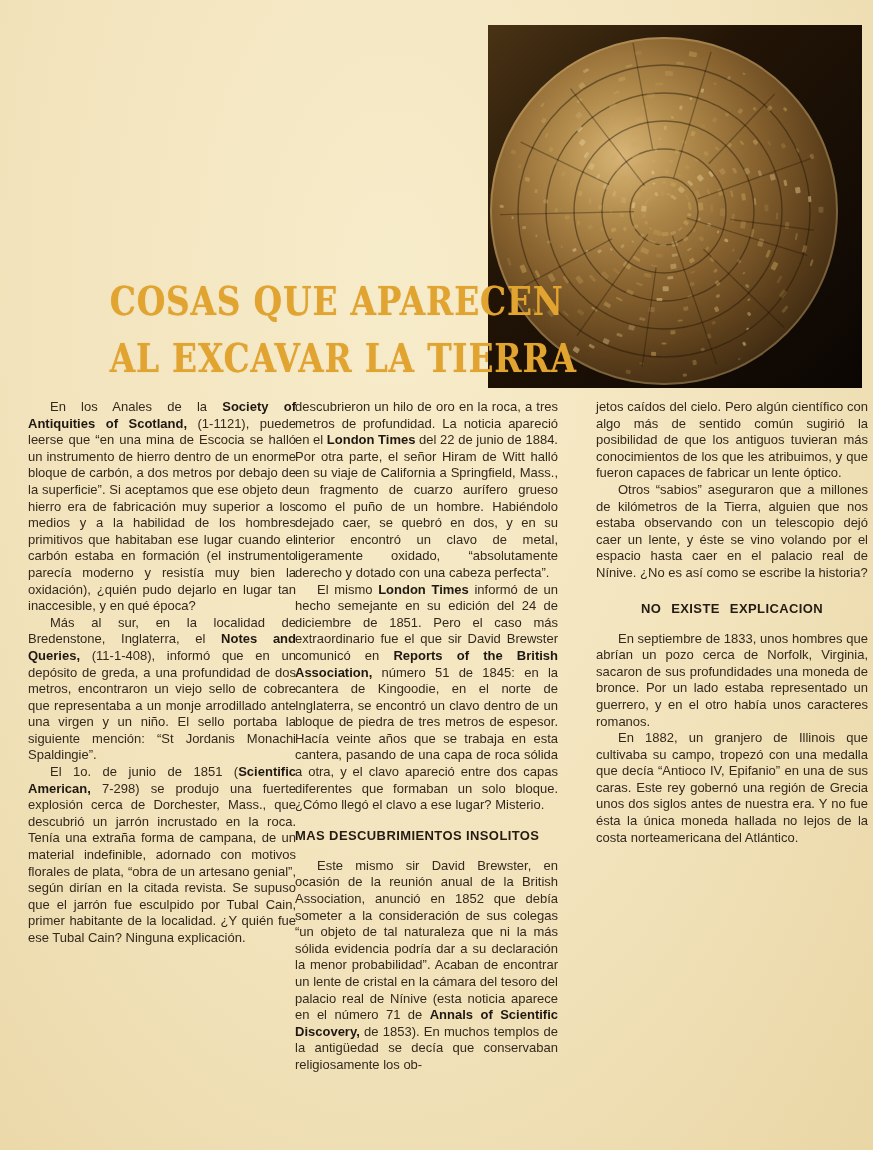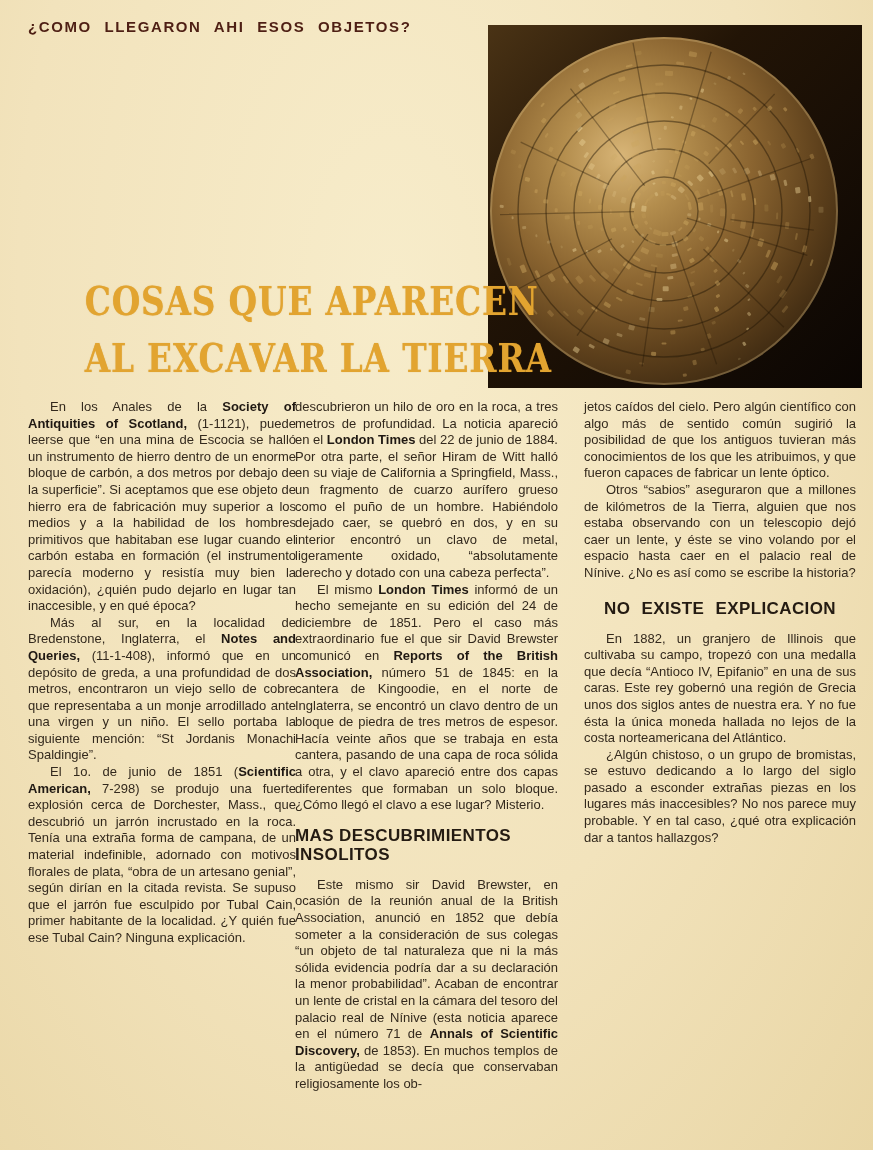--- a/index.html
+++ b/index.html
@@ -3,45 +3,44 @@
 <meta charset="utf-8">
 <style>
   html,body{margin:0;padding:0;}
   body{width:873px;height:1150px;background:#e9d7a8;font-family:"Liberation Sans",sans-serif;}
   .page{position:relative;width:873px;height:1150px;overflow:hidden;
         background:radial-gradient(ellipse at 45% 25%, #f7ecca 0%, #f2e3bc 55%, #e9d6a5 100%);}
   .kicker{position:absolute;left:28px;top:18px;font-size:15px;font-weight:bold;
           letter-spacing:1.6px;word-spacing:7px;color:#4e1f14;}
   .photo{position:absolute;left:488px;top:25px;width:374px;height:363px;}
   .photo svg{display:block;}
-  .main-title{position:absolute;left:48px;top:272px;width:408px;text-align:center;
+  .main-title{position:absolute;left:73px;top:272px;width:408px;text-align:center;
               color:#e2a430;font-family:"DejaVu Serif",serif;font-weight:bold;}
   .main-title .tline{display:block;font-size:40px;line-height:57px;letter-spacing:1px;
               transform:scaleX(0.82);transform-origin:50% 50%;white-space:nowrap;
               text-shadow:0 0 1px rgba(201,140,30,.55);}
   .col{position:absolute;top:399px;color:#33291d;font-size:13px;line-height:16.6px;
        text-align:justify;}
   .col-1{left:28px;width:268px;}
   .col-2{left:295px;width:263px;}
-  .col-3{left:584px;width:272px;}
+  .col-3{left:596px;width:272px;}
   .para{margin:0;}
   .para.indent{text-indent:22px;}
   .para b{color:#1f1812;}
-  .subhead{font-weight:bold;font-size:17px;letter-spacing:.4px;color:#241b12;
+  .subhead{font-weight:bold;font-size:13px;letter-spacing:.4px;color:#241b12;
            margin:17px 0 13px 0;line-height:19px;}
   .subhead.align-center{text-align:center;}
   .subhead.align-left{text-align:left;margin-top:12px;}
   .subhead.wide{word-spacing:6px;}
 </style>
 </head>
 <body>
 
 <div class="page">
 
-  <div class="kicker">¿COMO LLEGARON AHI ESOS OBJETOS?</div>
 
   <div class="photo">
     <svg width="374" height="363" viewBox="0 0 374 363" xmlns="http://www.w3.org/2000/svg">
       <defs>
         <linearGradient id="bgGrad" x1="0" y1="0" x2="1" y2="1">
           <stop offset="0" stop-color="#4a3315"></stop>
           <stop offset="0.35" stop-color="#221406"></stop>
           <stop offset="1" stop-color="#0b0603"></stop>
         </linearGradient>
         <radialGradient id="discGrad" cx="0.38" cy="0.34" r="0.78">
@@ -344,17 +343,17 @@
   <div class="col col-2">
       <p class="para"><span>descubrieron un hilo de oro en la roca, a tres metros de profundidad. La noticia apareció en el </span><b>London Times</b><span> del 22 de junio de 1884. Por otra parte, el señor Hiram de Witt halló en su viaje de California a Springfield, Mass., un fragmento de cuarzo aurífero grueso como el puño de un hombre. Habiéndolo dejado caer, se quebró en dos, y en su interior encontró un clavo de metal, ligeramente oxidado, “absolutamente derecho y dotado con una cabeza perfecta”.</span></p>
       <p class="para indent"><span>El mismo </span><b>London Times</b><span> informó de un hecho semejante en su edición del 24 de diciembre de 1851. Pero el caso más extraordinario fue el que sir David Brewster comunicó en </span><b>Reports of the British Association,</b><span> número 51 de 1845: en la cantera de Kingoodie, en el norte de Inglaterra, se encontró un clavo dentro de un bloque de piedra de tres metros de espesor. Hacía veinte años que se trabaja en esta cantera, pasando de una capa de roca sólida a otra, y el clavo apareció entre dos capas diferentes que formaban un solo bloque. ¿Cómo llegó el clavo a ese lugar? Misterio.</span></p>
       <div class="subhead align-left">MAS DESCUBRIMIENTOS INSOLITOS</div>
       <p class="para indent"><span>Este mismo sir David Brewster, en ocasión de la reunión anual de la British Association, anunció en 1852 que debía someter a la consideración de sus colegas “un objeto de tal naturaleza que ni la más sólida evidencia podría dar a su declaración la menor probabilidad”. Acaban de encontrar un lente de cristal en la cámara del tesoro del palacio real de Nínive (esta noticia aparece en el número 71 de </span><b>Annals of Scientific Discovery,</b><span> de 1853). En muchos templos de la antigüedad se decía que conservaban religiosamente los ob-</span></p>
     </div>
   <div class="col col-3">
       <p class="para"><span>jetos caídos del cielo. Pero algún científico con algo más de sentido común sugirió la posibilidad de que los antiguos tuvieran más conocimientos de los que les atribuimos, y que fueron capaces de fabricar un lente óptico.</span></p>
       <p class="para indent"><span>Otros “sabios” aseguraron que a millones de kilómetros de la Tierra, alguien que nos estaba observando con un telescopio dejó caer un lente, y éste se vino volando por el espacio hasta caer en el palacio real de Nínive. ¿No es así como se escribe la historia?</span></p>
       <div class="subhead align-center wide">NO EXISTE EXPLICACION</div>
+      <p class="para indent"><span>En septiembre de 1833, unos hombres que abrían un pozo cerca de Norfolk, Virginia, sacaron de sus profundidades una moneda de bronce. Por un lado estaba representado un guerrero, y en el otro había unos caracteres romanos.</span></p>
       <p class="para indent"><span>En 1882, un granjero de Illinois que cultivaba su campo, tropezó con una medalla que decía “Antioco IV, Epifanio” en una de sus caras. Este rey gobernó una región de Grecia unos dos siglos antes de nuestra era. Y no fue ésta la única moneda hallada no lejos de la costa norteamericana del Atlántico.</span></p>
-      <p class="para indent"><span>¿Algún chistoso, o un grupo de bromistas, se estuvo dedicando a lo largo del siglo pasado a esconder extrañas piezas en los lugares más inaccesibles? No nos parece muy probable. Y en tal caso, ¿qué otra explicación dar a tantos hallazgos?</span></p>
     </div>
 
 </div>
 
 </body></html>

